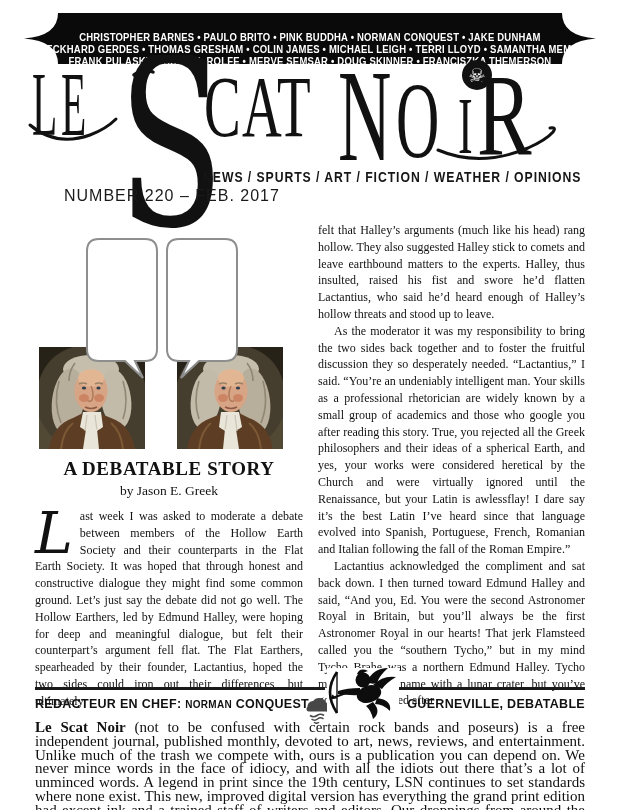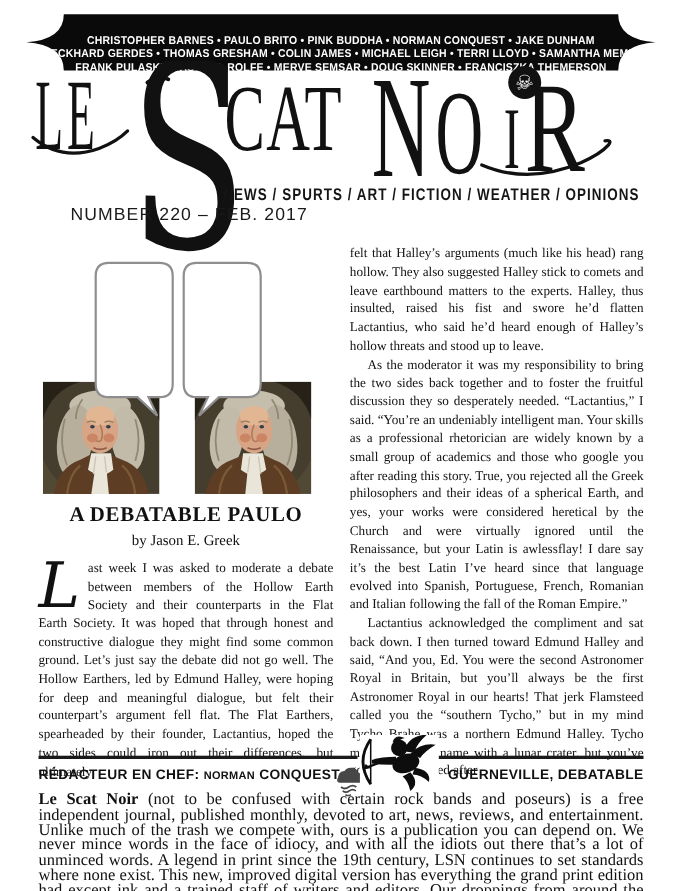--- a/index.html
+++ b/index.html
@@ -169,21 +169,21 @@
       <path d="M52 39 Q55.5 47 53 53 Q51 55.5 48.5 53.5" stroke="#b07a58" stroke-width="1.5" fill="none"></path>
       <path d="M46 60 Q52 63 58 60" stroke="#8d5a48" stroke-width="1.6" fill="none"></path>
       <path d="M10 102 Q14 78 34 71 L44 66 Q52 74 60 66 L72 71 Q92 78 96 102 Z" fill="#5d3e25"></path>
       <path d="M22 102 Q24 84 34 76 M84 102 Q82 84 72 76" stroke="#7d5a35" stroke-width="2" fill="none"></path>
       <path d="M44 65 L62 65 L64 80 Q53 89 41 80 Z" fill="#e9e5d8"></path>
       <path d="M48 68 L46 84 M56 68 L58 84" stroke="#c9c4b4" stroke-width="1.2" fill="none"></path>
       <path d="M47 82 L44 102 L60 102 L58 82 Z" fill="#e9e5d8"></path>
     </svg>
   </div>
 
-  <div class="headline">A DEBATABLE PAULO</div>
+  <div class="headline">A DEBATABLE STORY</div>
   <div class="byline">
     <span class="by">by</span>
     <span>Jason E. Greek</span>
   </div>
 
   <div class="col-left">
     <span class="dropcap">L</span><span>ast week I was asked to moderate a debate between members of the Hollow Earth Society and their counterparts in the Flat Earth Society. It was hoped that through honest and constructive dialogue they might find some common ground. Let’s just say the debate did not go well. The Hollow Earthers, led by Edmund Halley, were hoping for deep and meaningful dialogue, but felt their counterpart’s argument fell flat. The Flat Earthers, spearheaded by their founder, Lactantius, hoped the two sides could iron out their differences, but ultimately</span>
   </div>
 
   <div class="col-right">

